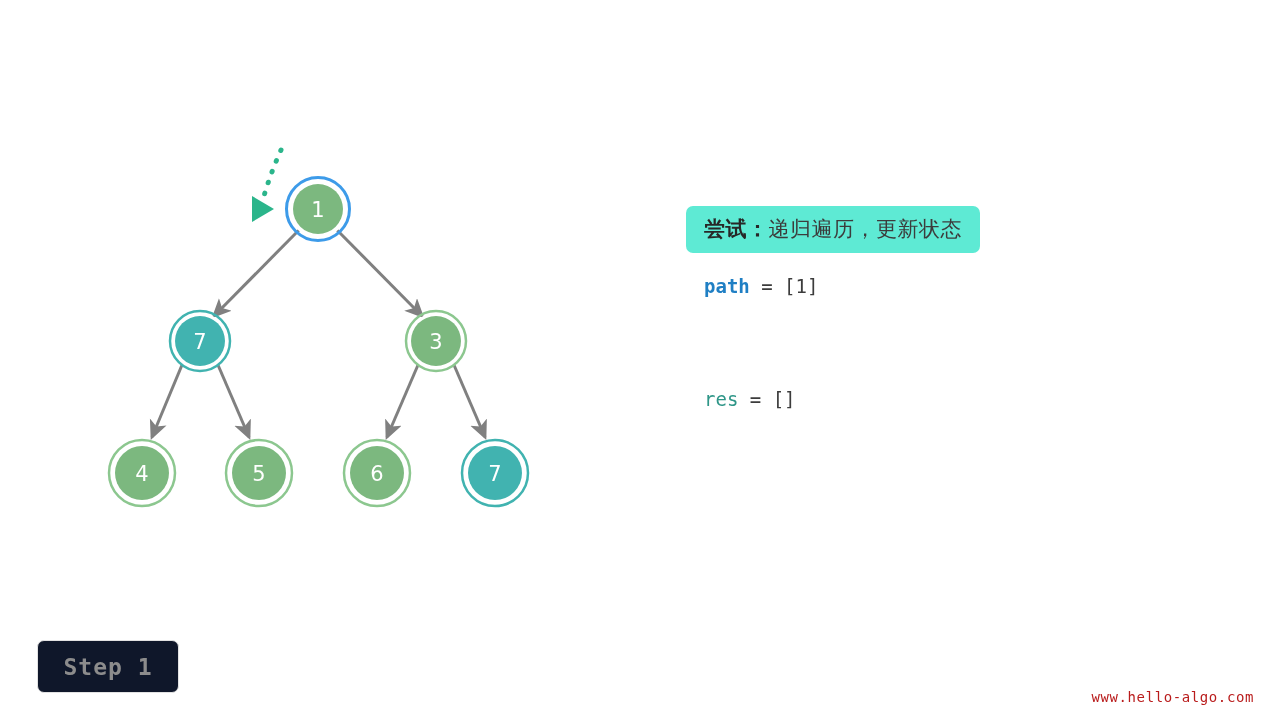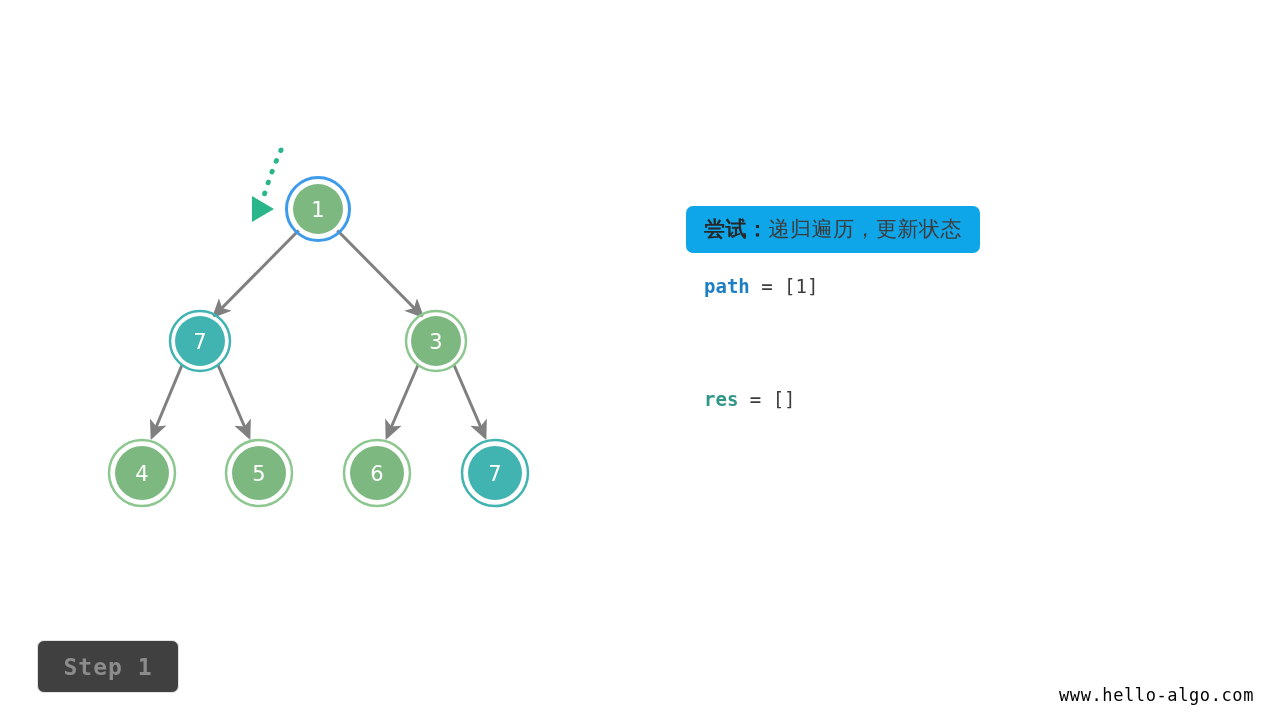--- a/index.html
+++ b/index.html
@@ -40,21 +40,21 @@
 
   
   #panel {
     position: absolute;
     left: 686px;
     top: 206px;
     width: 560px;
   }
   .hl-row {
     display: inline-block;
-    background: #0ea5e9;
+    background: #5eead4;
     border-radius: 7px;
     padding: 9px 18px 10px 18px;
     margin: 0 0 2px 0;
   }
   .plain-row {
     padding: 9px 18px 10px 18px;
     margin: 0;
   }
   .cn-bold {
     font-family: "DejaVu Sans", "Liberation Sans", sans-serif;
@@ -74,54 +74,54 @@
     font-family: "DejaVu Sans Mono", "Liberation Mono", monospace;
     font-size: 19px;
     padding: 0 0 0 18px;
     white-space: pre;
     line-height: 1;
   }
   #path-row { margin-top: 22px; }
   #res-row  { margin-top: 94px; }
 
   .var-path { color: #1f7fc4; font-weight: bold; }
-  .var-res  { color: #2f9688; font-weight: bold; }
+  .var-res  { color: #2f9688; font-weight: normal; }
   .code-rest { color: #3c3c3c; }
 
   
   #step-badge {
     position: absolute;
     left: 37px;
     top: 640px;
     width: 142px;
     height: 53px;
     box-sizing: border-box;
-    background: #404040;
+    background: #0f172a;
     border: 1px solid #e2e2e2;
     border-radius: 7px;
     display: flex;
     align-items: center;
     justify-content: center;
   }
   #step-badge span {
     font-family: "DejaVu Sans Mono", "Liberation Mono", monospace;
     font-size: 23px;
     font-weight: bold;
     color: #8c8c8c;
     letter-spacing: 1px;
   }
 
   
   #watermark {
     position: absolute;
     right: 26px;
     bottom: 15px;
     font-family: "DejaVu Sans Mono", "Liberation Mono", monospace;
-    font-size: 17px;
-    color: #000000;
+    font-size: 14px;
+    color: #b91c1c;
     letter-spacing: 0.6px;
   }
 </style>
 </head>
 <body>
 
 <div id="stage">
 
   <svg id="tree-svg" viewBox="0 0 640 720">
     <defs>

